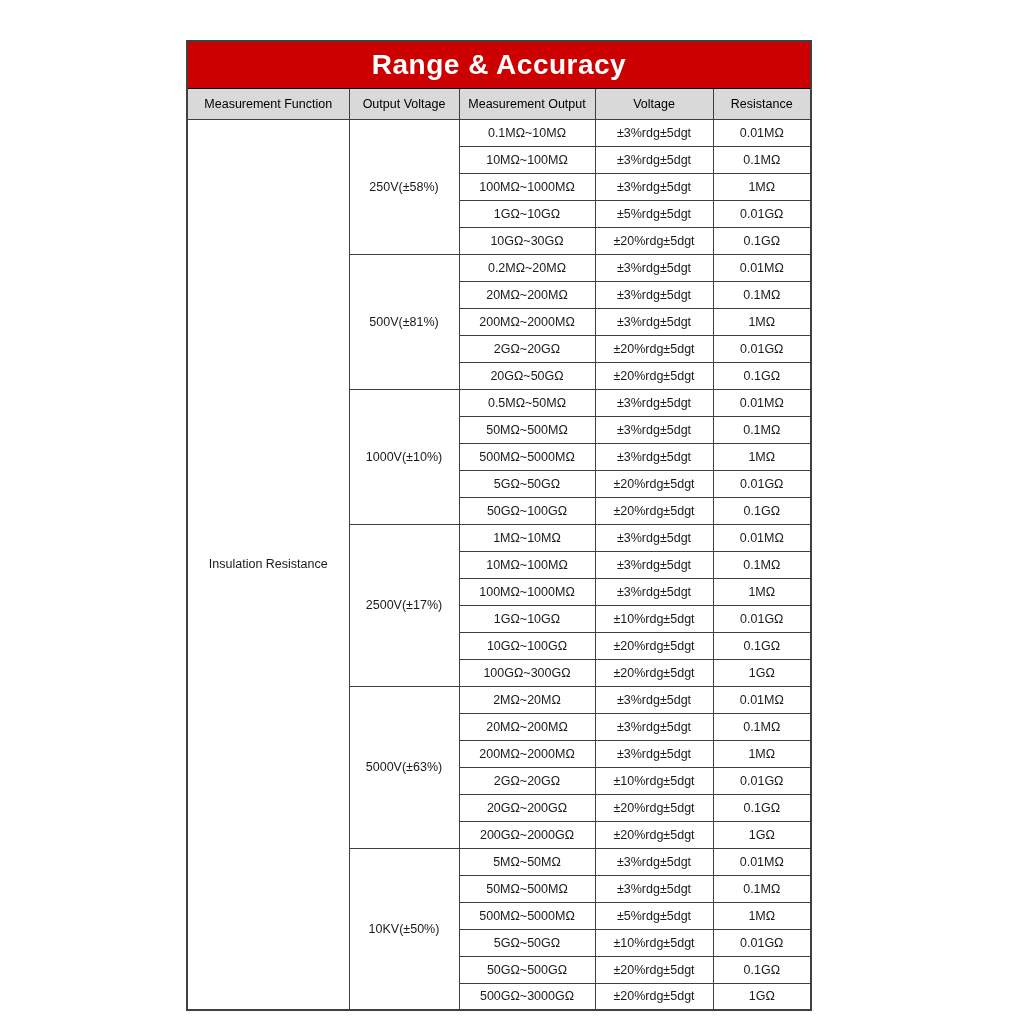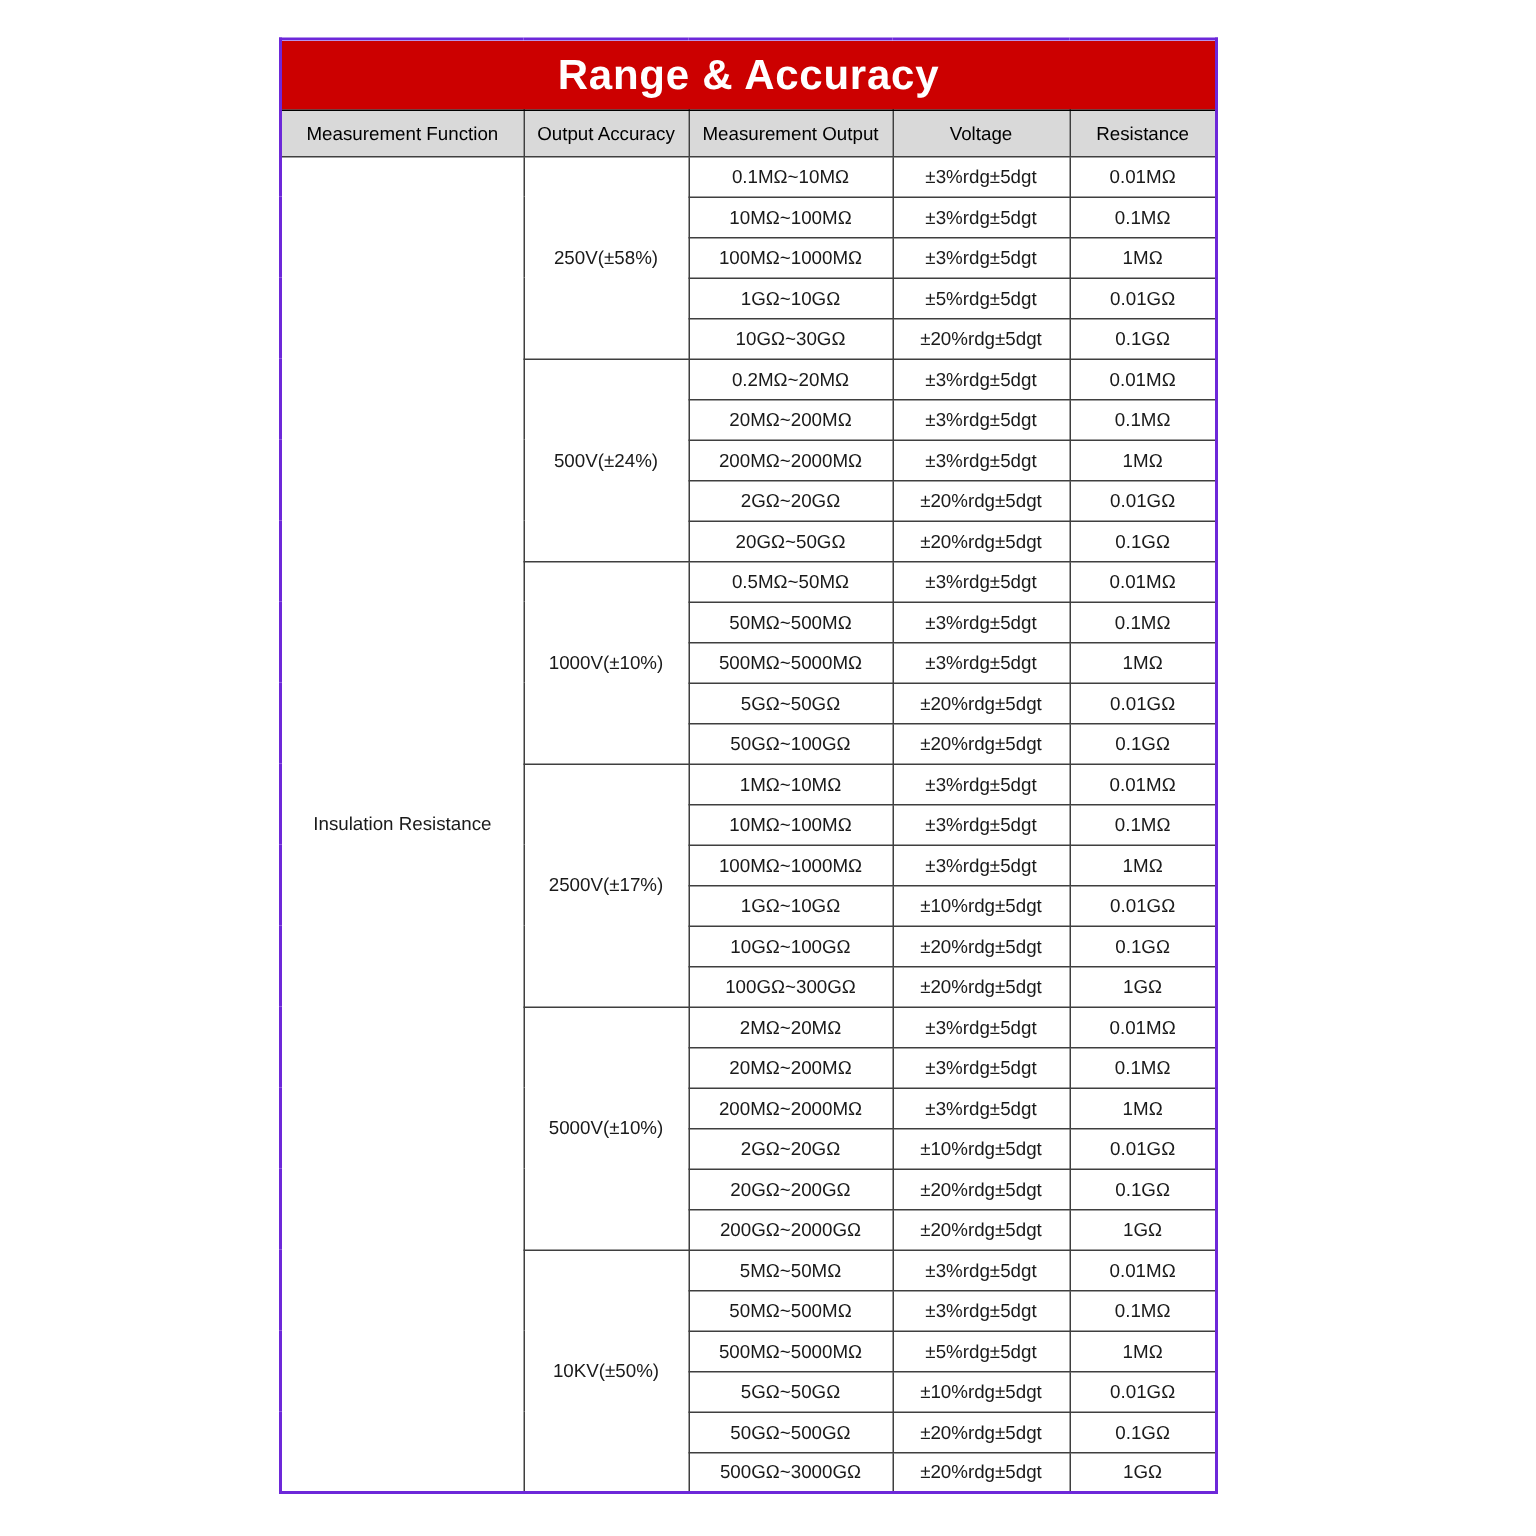--- a/index.html
+++ b/index.html
@@ -5,25 +5,25 @@
   * { margin: 0; padding: 0; box-sizing: border-box; }
   html, body { background: #ffffff; }
   body {
     width: 1024px; height: 1024px;
     font-family: "Liberation Sans", sans-serif;
     position: relative;
   }
   .page { position: relative; width: 1024px; height: 1024px; background: #fff; }
   table.spec {
     position: absolute;
-    left: 186px; top: 25px;
+    left: 186px; top: 40px;
     width: 624px;
     border-collapse: collapse;
     table-layout: fixed;
-    border: 2px solid #6d28d9;
+    border: 2px solid #404040;
   }
   table.spec th, table.spec td {
     border: 1px solid var(--border-color, #3f3f3f);
     text-align: center;
     vertical-align: middle;
     color: #1a1a1a;
     font-size: 12.5px;
     padding: 0 2px;
     overflow: hidden;
     white-space: nowrap;
@@ -64,21 +64,21 @@
         <col class="c3">
         <col class="c4">
         <col class="c5">
     </colgroup>
     <thead>
       <tr class="title-row">
         <th colspan="5">Range &amp; Accuracy</th>
       </tr>
       <tr class="colhead-row">
         <th>Measurement Function</th>
-        <th>Output Accuracy</th>
+        <th>Output Voltage</th>
         <th>Measurement Output</th>
         <th>Voltage</th>
         <th>Resistance</th>
       </tr>
     </thead>
     <tbody>
         <tr>
           <td rowspan="33" class="func-cell">Insulation Resistance</td>
           <td rowspan="5" class="volt-cell">250V(±58%)</td>
           <td>0.1MΩ~10MΩ</td>
@@ -99,21 +99,21 @@
           <td>1GΩ~10GΩ</td>
           <td>±5%rdg±5dgt</td>
           <td>0.01GΩ</td>
         </tr>
         <tr>
           <td>10GΩ~30GΩ</td>
           <td>±20%rdg±5dgt</td>
           <td>0.1GΩ</td>
         </tr>
         <tr>
-          <td rowspan="5" class="volt-cell">500V(±24%)</td>
+          <td rowspan="5" class="volt-cell">500V(±81%)</td>
           <td>0.2MΩ~20MΩ</td>
           <td>±3%rdg±5dgt</td>
           <td>0.01MΩ</td>
         </tr>
         <tr>
           <td>20MΩ~200MΩ</td>
           <td>±3%rdg±5dgt</td>
           <td>0.1MΩ</td>
         </tr>
         <tr>
@@ -182,21 +182,21 @@
           <td>10GΩ~100GΩ</td>
           <td>±20%rdg±5dgt</td>
           <td>0.1GΩ</td>
         </tr>
         <tr>
           <td>100GΩ~300GΩ</td>
           <td>±20%rdg±5dgt</td>
           <td>1GΩ</td>
         </tr>
         <tr>
-          <td rowspan="6" class="volt-cell">5000V(±10%)</td>
+          <td rowspan="6" class="volt-cell">5000V(±63%)</td>
           <td>2MΩ~20MΩ</td>
           <td>±3%rdg±5dgt</td>
           <td>0.01MΩ</td>
         </tr>
         <tr>
           <td>20MΩ~200MΩ</td>
           <td>±3%rdg±5dgt</td>
           <td>0.1MΩ</td>
         </tr>
         <tr>

